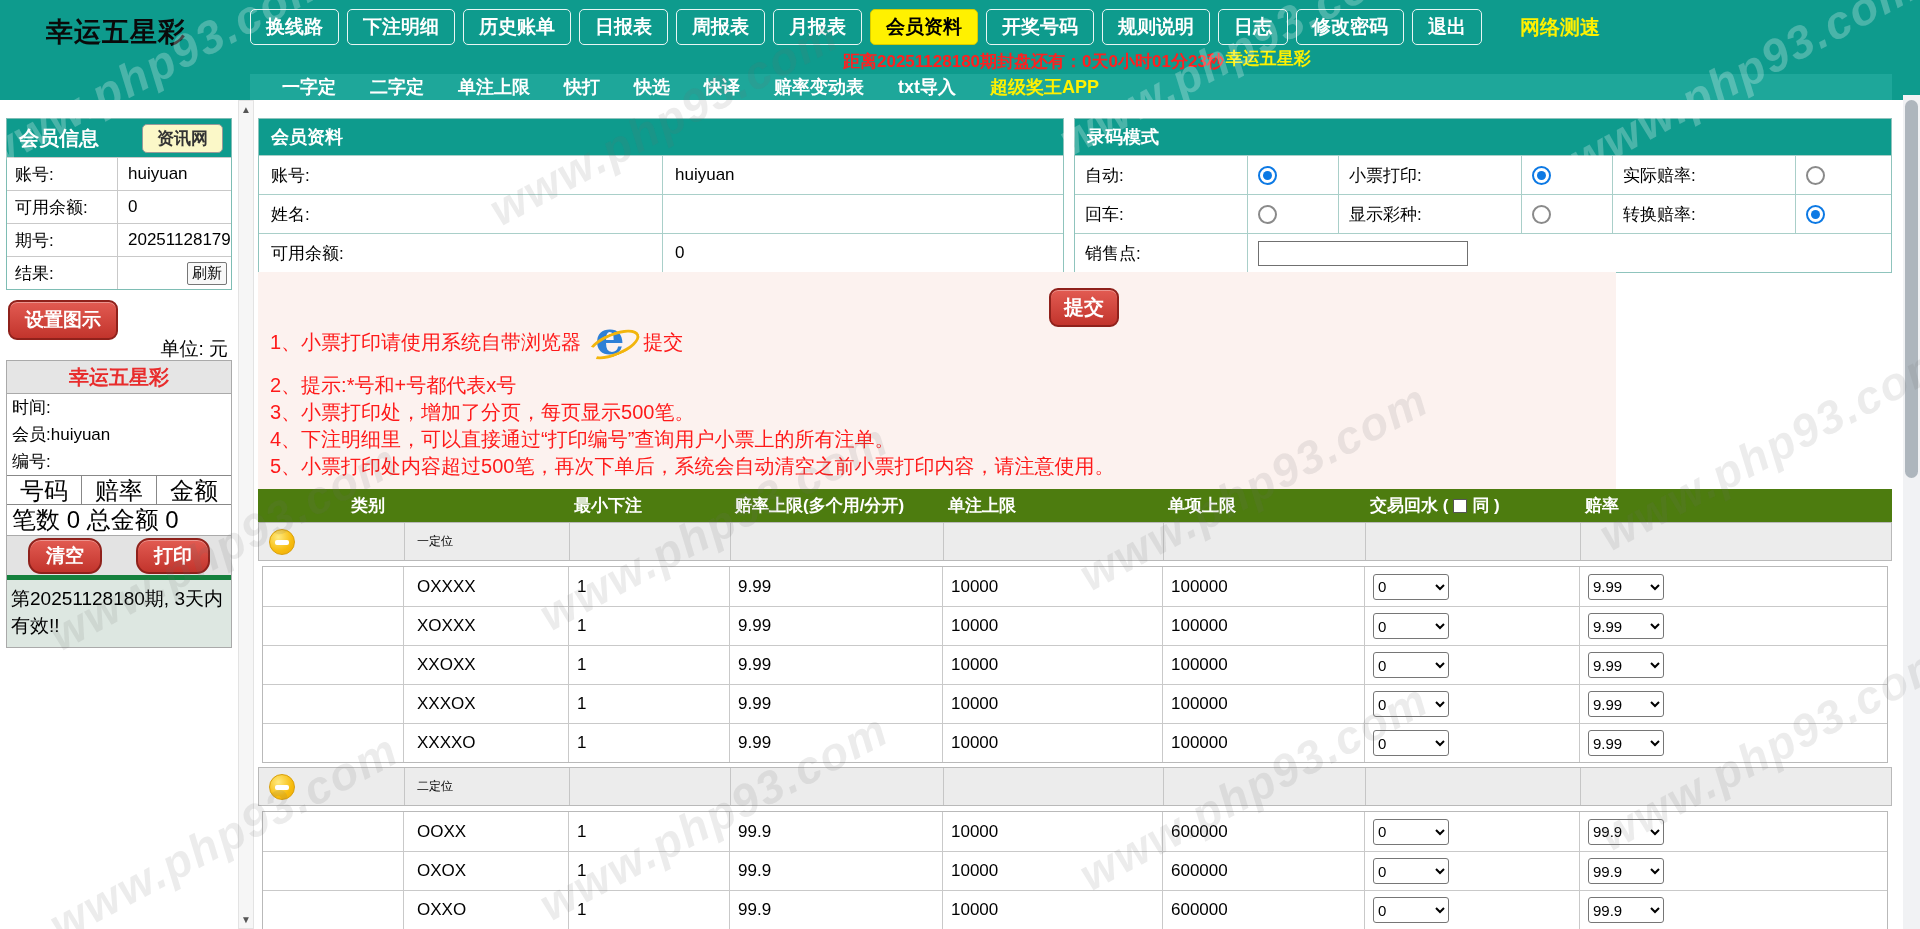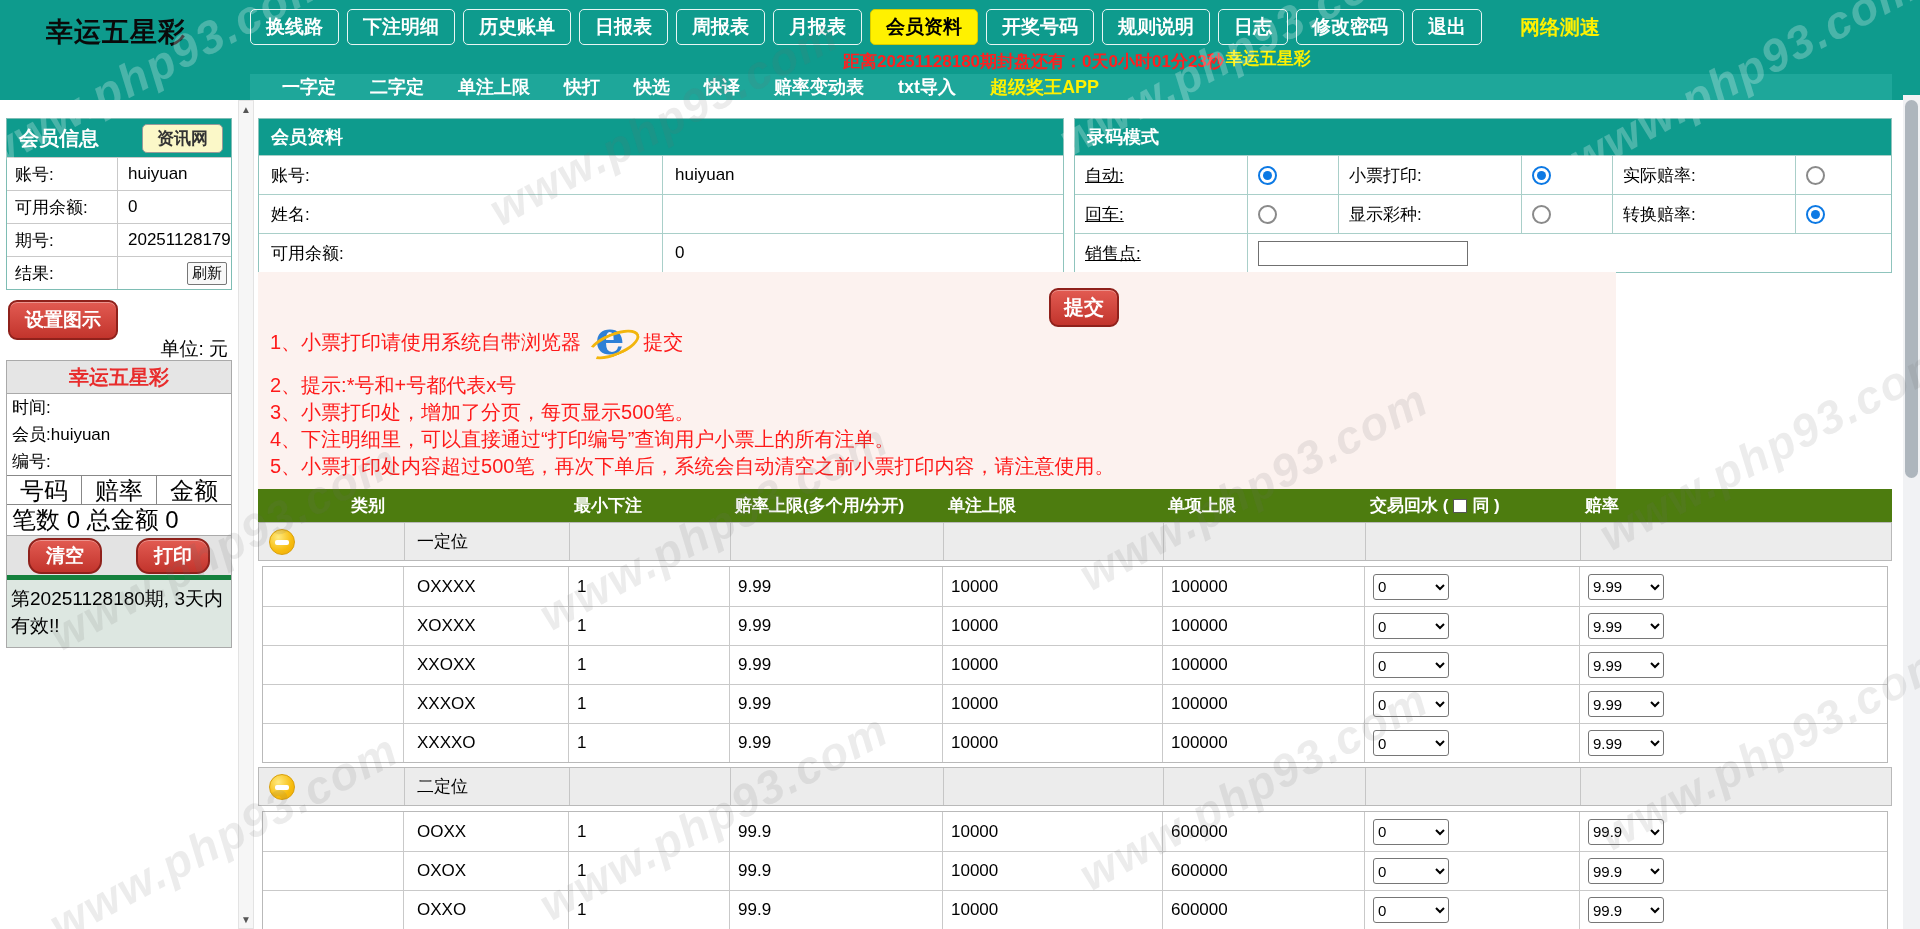--- a/index.html
+++ b/index.html
@@ -62,21 +62,21 @@
   
   .profile-panel { position:absolute; left:258px; top:118px; width:806px; border:1px solid #8FC4BD; background:#fff; }
   .mode-panel    { position:absolute; left:1074px; top:118px; width:818px; border:1px solid #8FC4BD; background:#fff; }
   .main-head { height:36px; background:#0E9B8D; color:#fff; font-size:18px; font-weight:bold; display:flex; align-items:center; padding-left:12px; }
   .p-row { display:flex; height:39px; border-top:1px solid #A9CFC9; align-items:stretch; font-size:17px; }
   .p-label { width:403px; padding-left:12px; display:flex; align-items:center; }
   .p-value { flex:1; border-left:1px solid #A9CFC9; padding-left:12px; display:flex; align-items:center; }
 
   .mode-row { display:flex; height:39px; border-top:1px solid #A9CFC9; align-items:stretch; font-size:17px; }
   .mc { display:flex; align-items:center; padding-left:10px; }
-  .mc.lbl1 { width:172px;text-decoration:underline; }
+  .mc.lbl1 { width:172px; }
   .mc.rad1 { width:92px;  border-left:1px solid #A9CFC9; border-right:1px solid #A9CFC9; }
   .mc.lbl2 { width:182px; }
   .mc.rad2 { width:92px;  border-left:1px solid #A9CFC9; border-right:1px solid #A9CFC9; }
   .mc.lbl3 { width:182px; }
   .mc.rad3 { flex:1; border-left:1px solid #A9CFC9; }
   .mc.rest { flex:1; border-left:1px solid #A9CFC9; }
   .sales-input { width:210px; height:25px; border:1px solid #707070; font-size:15px; padding:0 4px; font-family:inherit; }
 
   .radio { width:19px; height:19px; border:2px solid #8a8a8a; border-radius:50%; display:inline-block; background:#fff; position:relative; cursor:pointer; }
   .radio.checked { border-color:#0C79E4; }
@@ -96,21 +96,21 @@
                     border-left-color:transparent; border-radius:50%; transform:rotate(-22deg); }
 
   
   .odds { position:absolute; left:258px; top:489px; width:1634px; }
   .o-head { display:flex; height:33px; background:#4d7c0f; color:#fff; font-weight:bold; font-size:17px; align-items:center; }
   .hc { padding-left:5px; white-space:nowrap; }
   .hc1{width:88px;} .hc2{width:223px;} .hc3{width:161px;} .hc4{width:213px;}
   .hc5{width:220px;} .hc6{width:202px;} .hc7{width:215px;} .hc8{flex:1;}
   .chk { display:inline-block; width:14px; height:14px; background:#fff; border:1px solid #555; vertical-align:-2px; margin:0 5px; cursor:pointer; }
 
-  .group-row { display:flex; height:39px; background:#ECECEC; border:1px solid #B9B9B9; align-items:stretch; font-size:17px; }
+  .group-row { display:flex; height:39px; background:#ECECEC; border:1px solid #B9B9B9; align-items:stretch; font-size:12px; }
   .gc { display:flex; align-items:center; }
   .gc1{width:145px; padding-left:10px;}
   .gc2{width:165px; padding-left:12px;}
   .gc3{width:161px;} .gc4{width:213px;} .gc5{width:220px;} .gc6{width:202px;} .gc7{width:215px;} .gc8{flex:1;}
   .gc + .gc { border-left:1px solid #C6C6C6; }
   .minus-icon { width:26px; height:26px; border-radius:50%; position:relative; cursor:pointer;
                 background:radial-gradient(circle at 35% 30%, #FFEA80 0%, #F7BC0D 60%, #EFA90A 100%);
                 border:1px solid #D99F09; }
   .minus-icon::after { content:""; position:absolute; left:5px; top:10px; width:14px; height:5px; background:#fff; border-radius:2px; }
 

